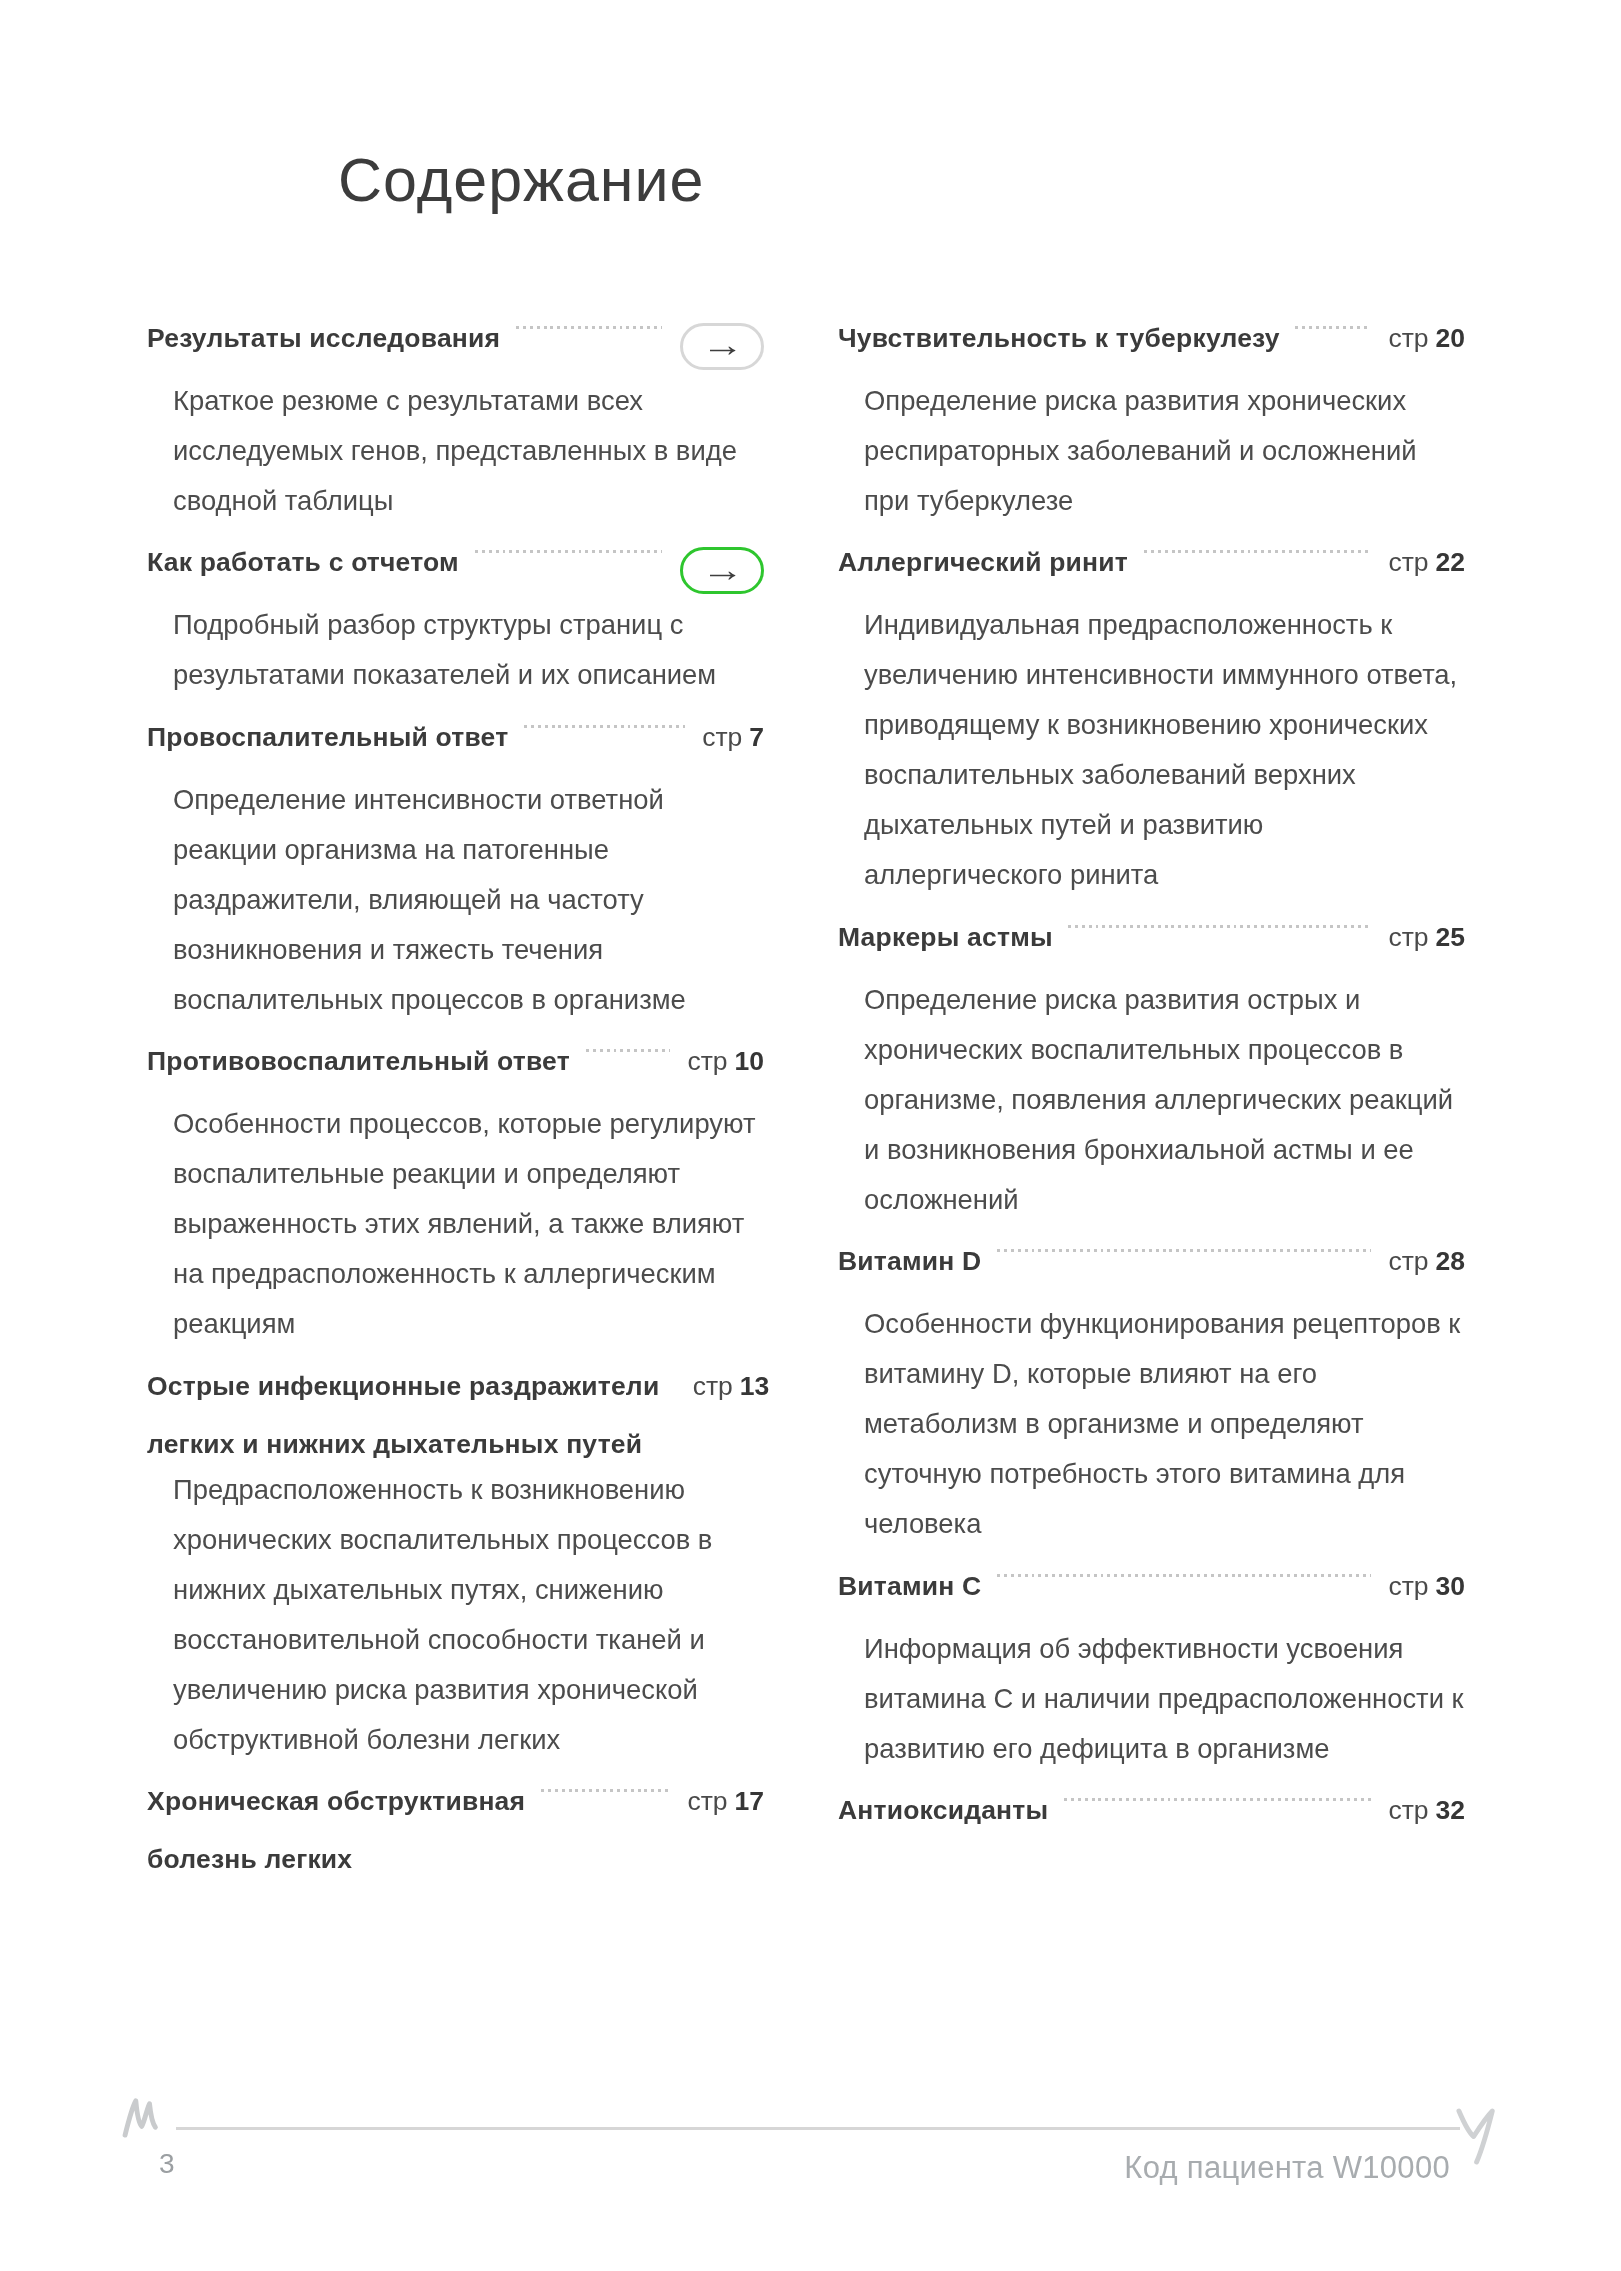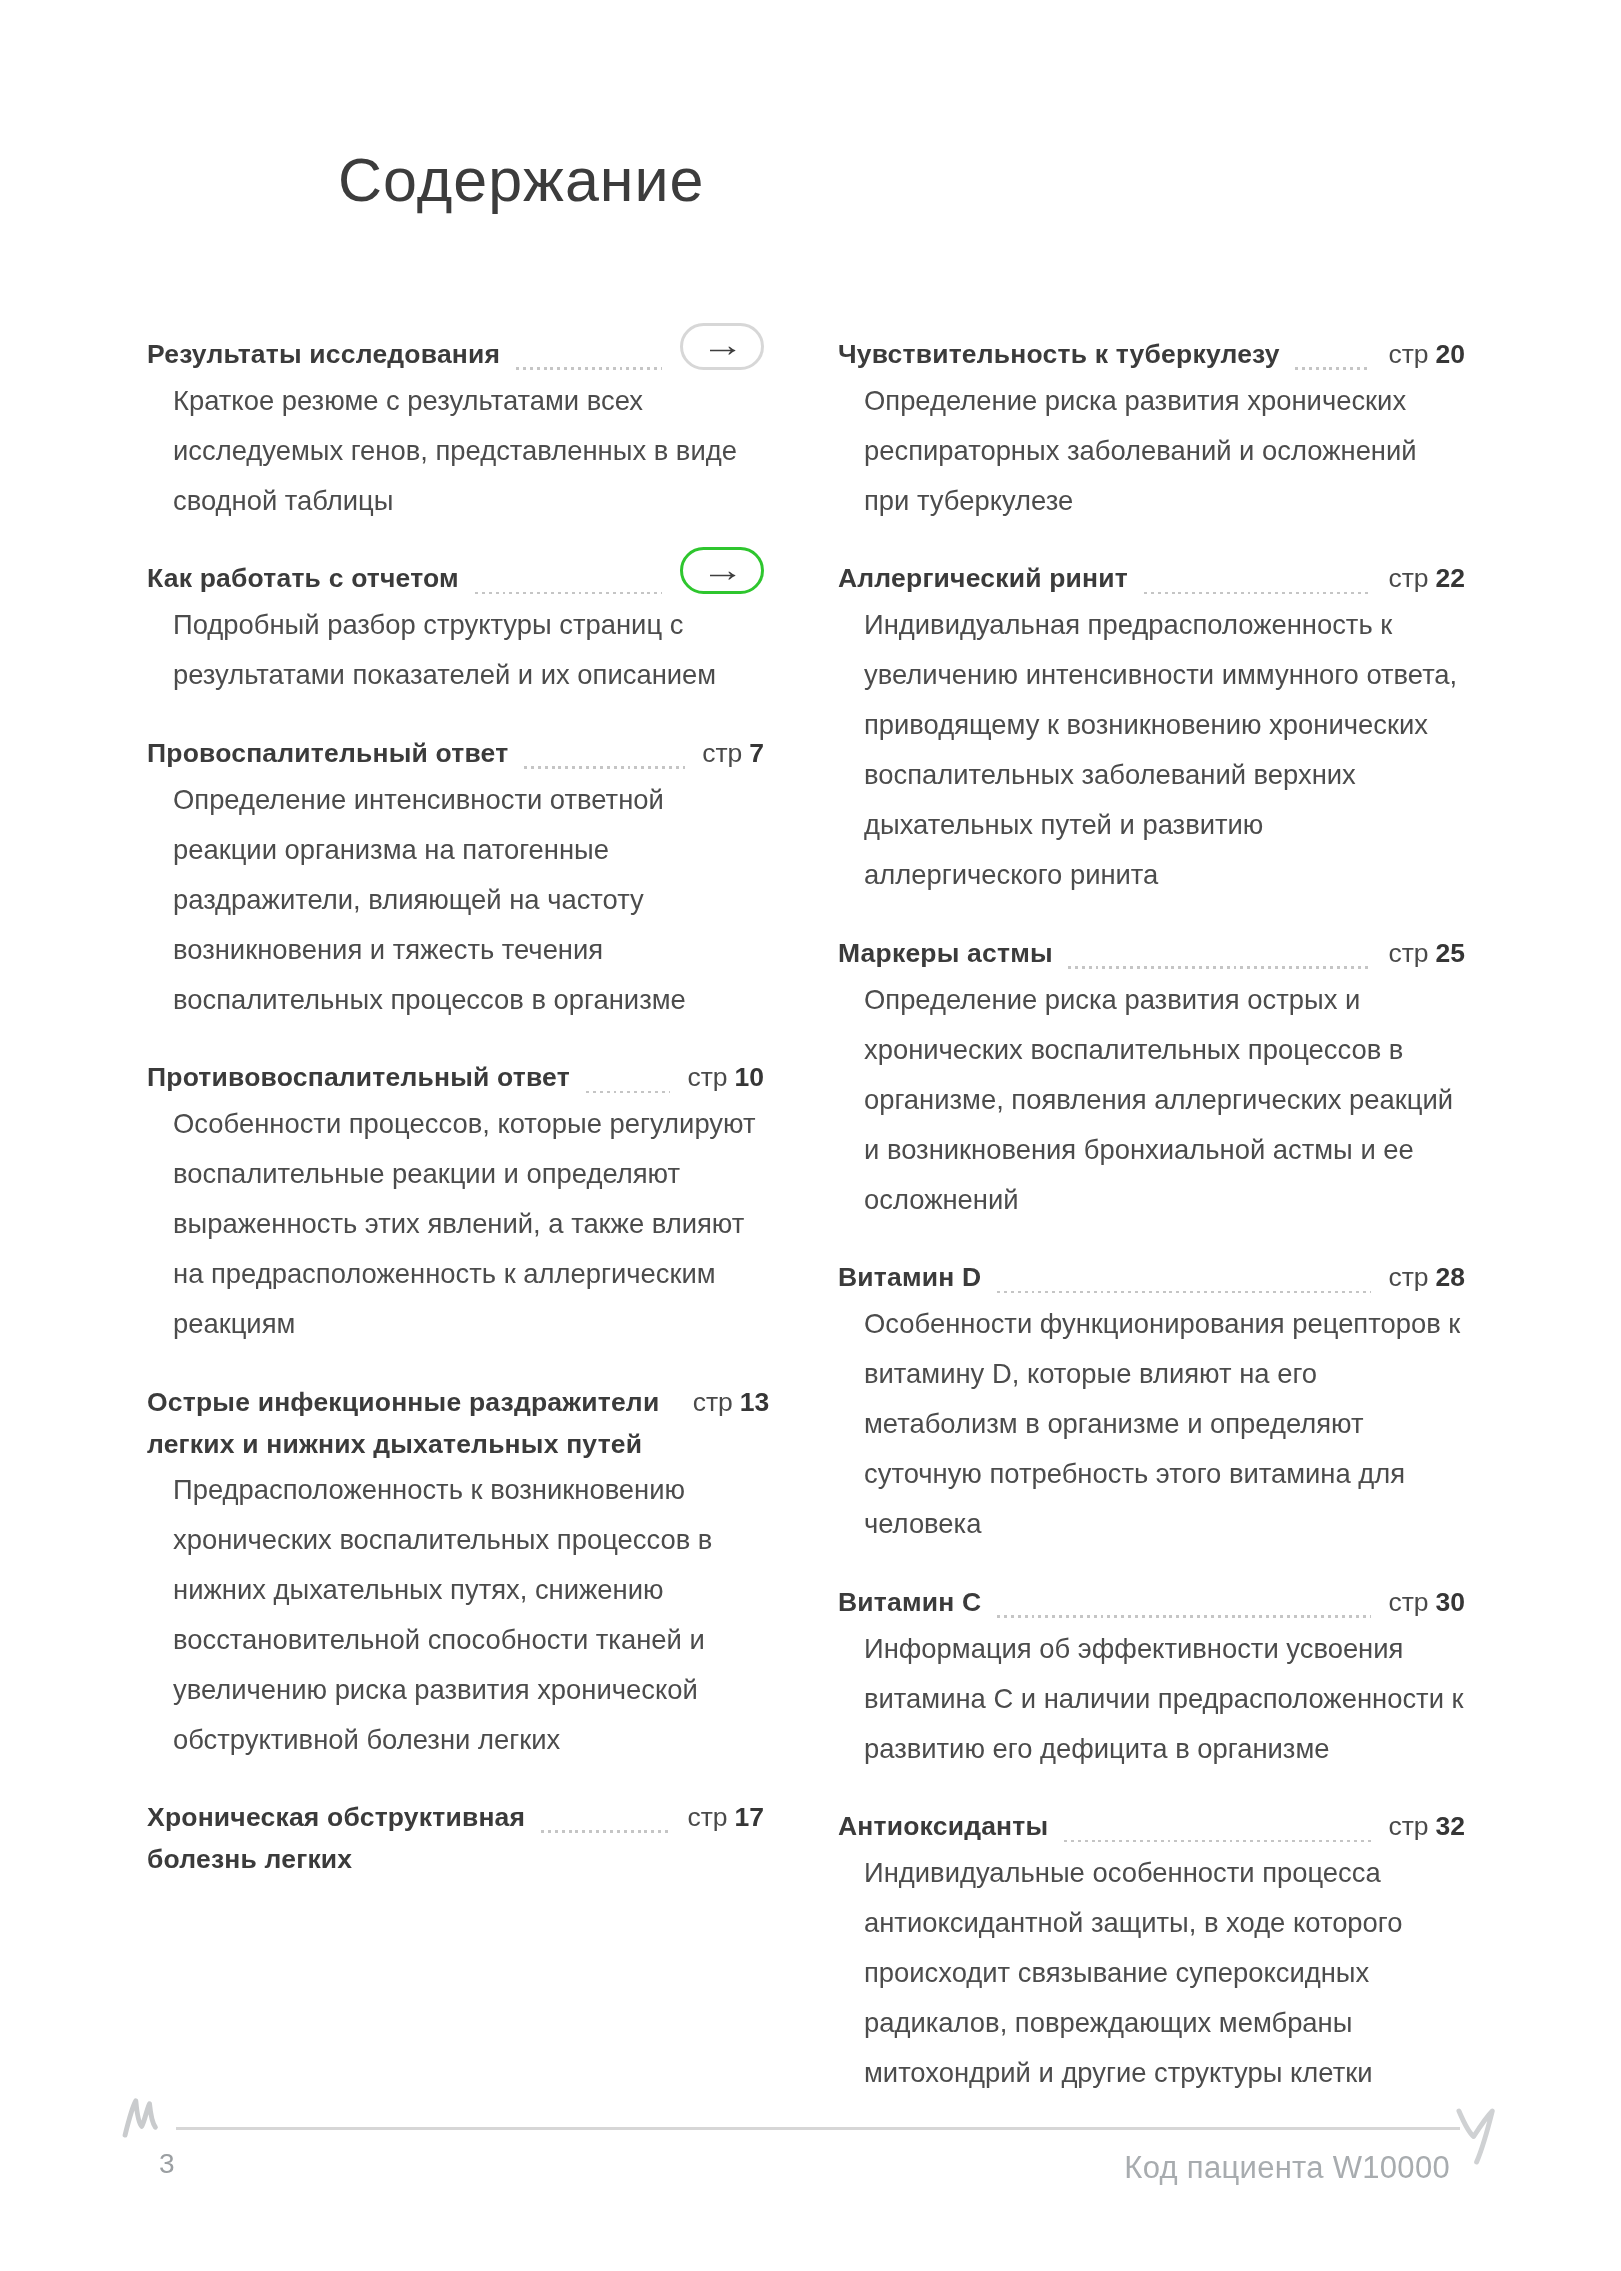--- a/index.html
+++ b/index.html
@@ -24,21 +24,21 @@
     width:1333px;
     display:flex;
     gap:74px;
   }
   .col { display:block; }
   .col-left  { width:617px; }
   .col-right { width:627px; }
   .entry { margin-bottom:21.6px; }
   .entry-head {
     display:flex;
-    align-items:flex-end;
+    align-items:flex-start;
     height:47px;
   }
   .entry-title {
     font-size:26.5px;
     font-weight:700;
     color:#3b3b3b;
     white-space:nowrap;
     letter-spacing:0.2px;
   }
   .leader {
@@ -253,21 +253,20 @@
   </div>
 
   <div class="entry">
     <div class="entry-head">
       <span class="entry-title">Антиоксиданты</span>
       <span class="leader"></span>
       <span class="page-ref"><span class="page-word">стр</span><span class="page-num">32</span></span>
 
     </div>
 
-    <p class="entry-desc">Индивидуальные особенности процесса антиоксидантной защиты, в ходе которого происходит связывание супероксидных радикалов, повреждающих мембраны митохондрий и другие структуры клетки</p>
   </div>
 </div>
 </div>
 
 <svg class="squiggle-left" width="61" height="45" viewBox="0 0 62 46">
   <path d="M5 42 C9 26 13 12 16 7 C17 18 19 30 22 33 C25 28 27 16 30 10 C31 20 33 30 36 34" fill="none" stroke="#c9cbcd" stroke-width="5" stroke-linecap="round" stroke-linejoin="round"></path>
 </svg>
 
 <svg class="squiggle-right" width="55" height="61" viewBox="0 0 56 62">
   <path d="M4 4 C10 18 14 26 19 30 C26 19 32 10 38 4 C33 24 28 42 22 56" fill="none" stroke="#cfd1d3" stroke-width="5" stroke-linecap="round" stroke-linejoin="round"></path>

